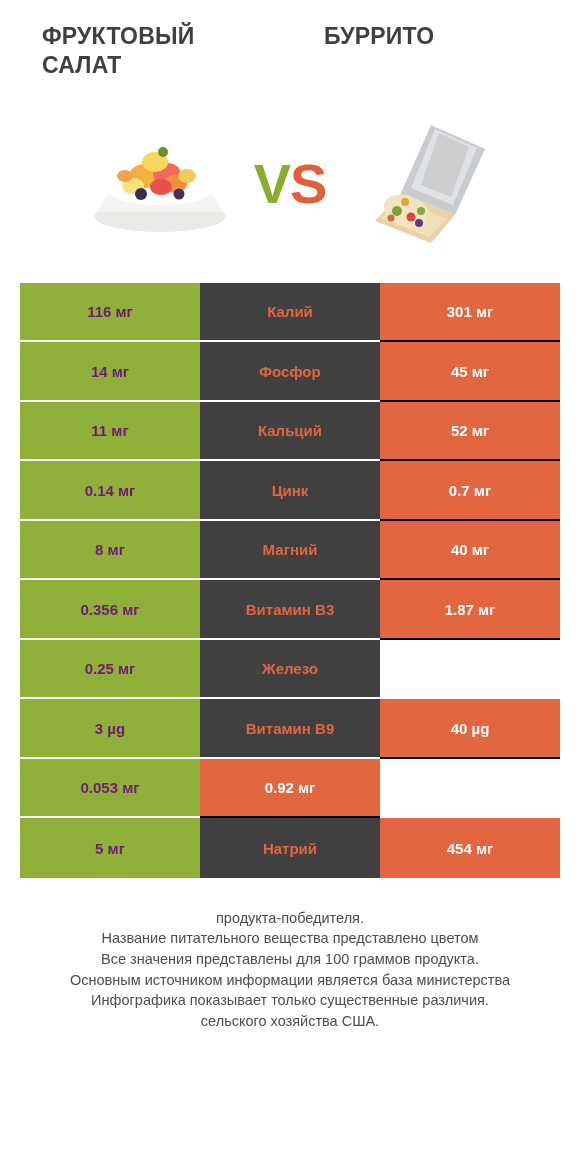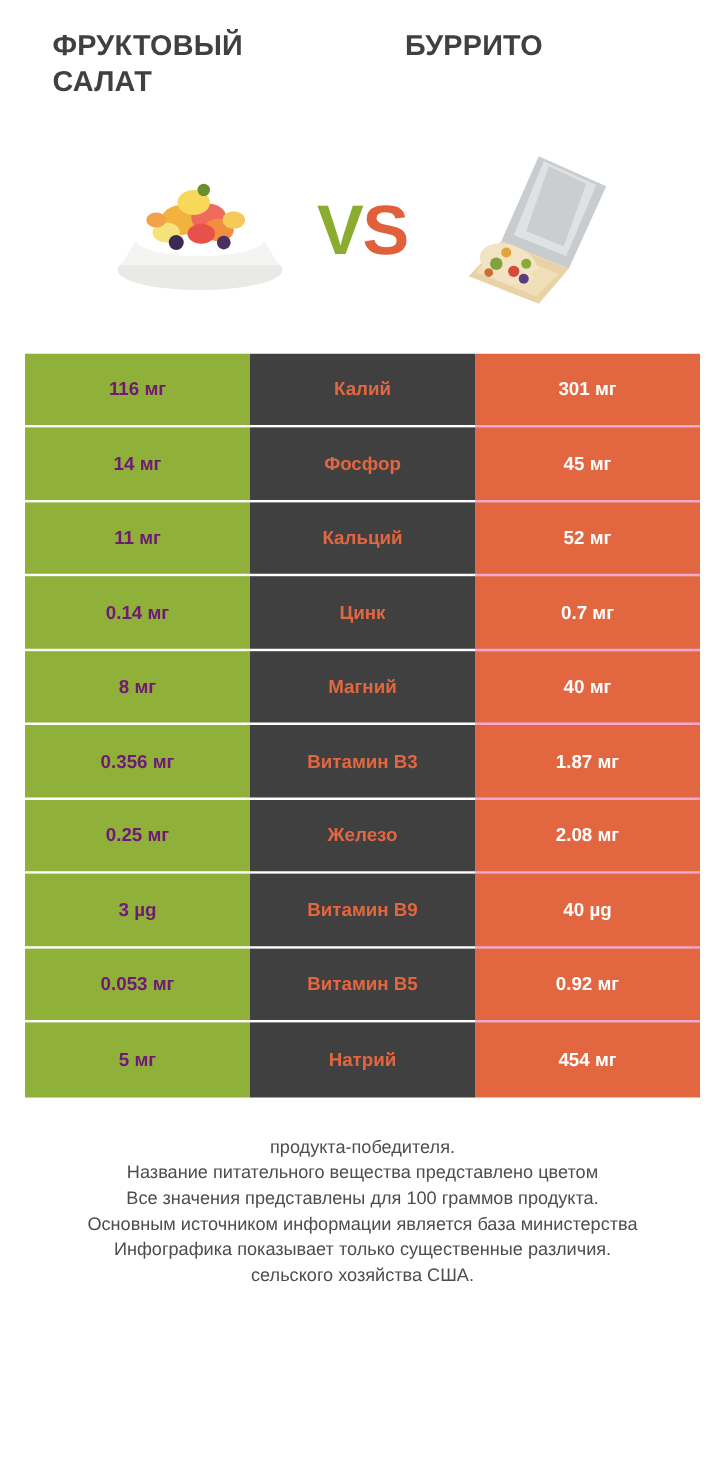--- a/index.html
+++ b/index.html
@@ -102,21 +102,21 @@
   }
   .cell.mid {
     width: 180px;
     background: #404040;
     border-bottom: 2px solid #ffffff;
   }
   .cell.right {
     width: 180px;
     background: #e2663f;
     color: #ffffff;
-    border-bottom: 2px solid #f9a8d4;
+    border-bottom: 2px solid #000000;
   }
   .row:last-child .cell { border-bottom: none; text-align: center; }
   .nutrient-orange { color: #e2663f; }
 
   
   .footer {
     margin-top: 30px;
     padding: 0 24px;
     text-align: center;
     color: #4d4d4d;
@@ -220,32 +220,30 @@
 
     <div class="row">
       <div class="cell left">0.356 мг</div>
       <div class="cell mid nutrient-orange">Витамин B3</div>
       <div class="cell right">1.87 мг</div>
     </div>
 
     <div class="row">
       <div class="cell left">0.25 мг</div>
       <div class="cell mid nutrient-orange">Железо</div>
-      <div class="cell right">2.08 мг</div>
     </div>
 
     <div class="row">
       <div class="cell left">3 µg</div>
       <div class="cell mid nutrient-orange">Витамин B9</div>
       <div class="cell right">40 µg</div>
     </div>
 
     <div class="row">
       <div class="cell left">0.053 мг</div>
-      <div class="cell mid nutrient-orange">Витамин B5</div>
       <div class="cell right">0.92 мг</div>
     </div>
 
     <div class="row">
       <div class="cell left">5 мг</div>
       <div class="cell mid nutrient-orange">Натрий</div>
       <div class="cell right">454 мг</div>
     </div>
 
   </div>

